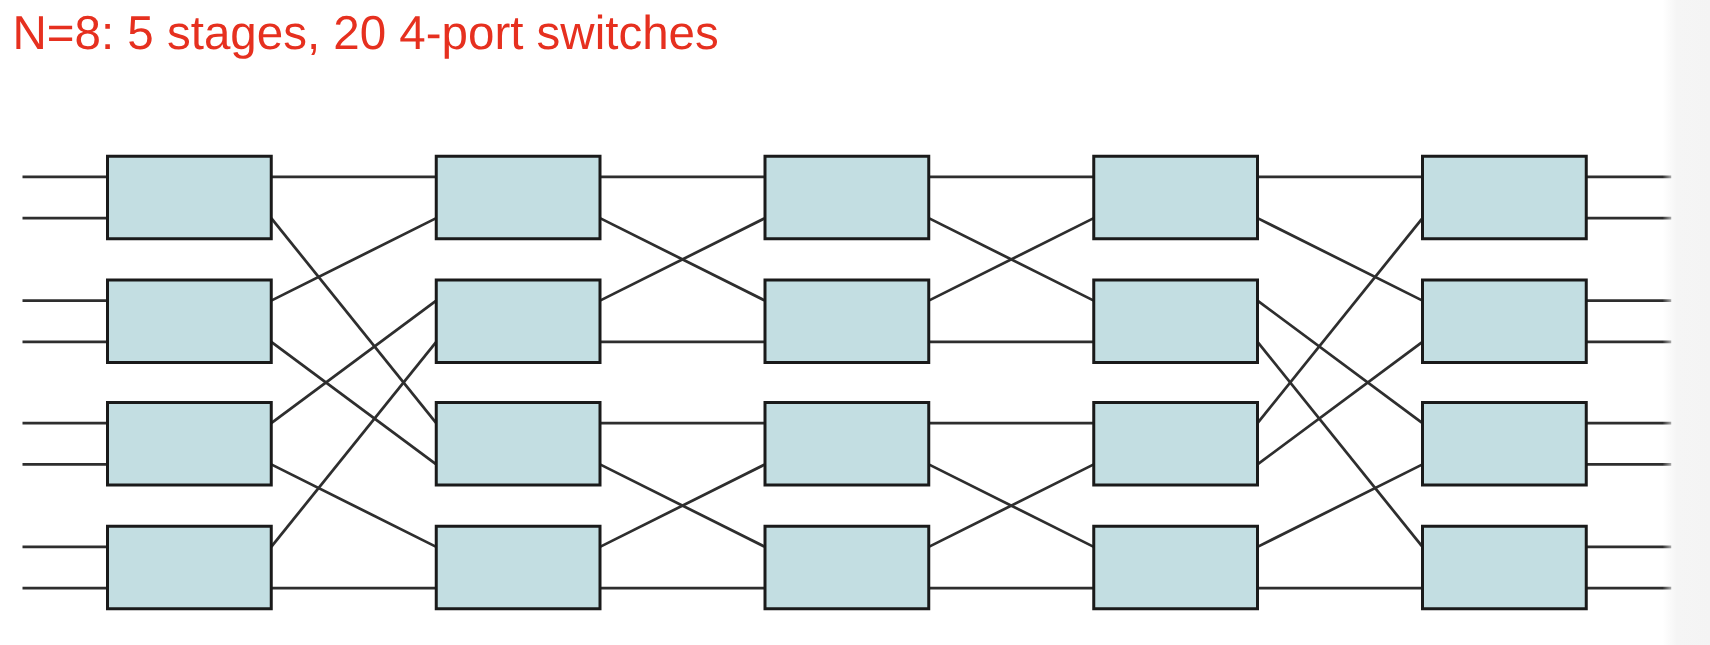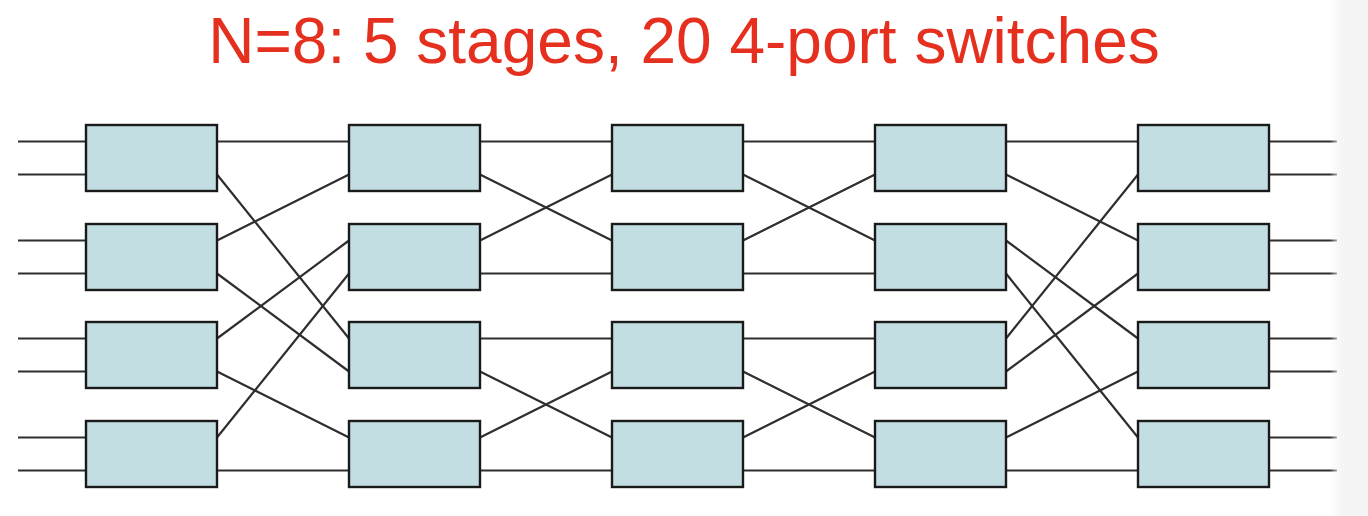--- a/index.html
+++ b/index.html
@@ -13,22 +13,22 @@
     width: 1368px;
     height: 516px;
     background: #ffffff;
     overflow: hidden;
   }
   .title {
     position: absolute;
     top: 7px;
     left: 10px;
     width: 1348px;
-    text-align: center;
-    font-size: 64px;
+    text-align: left;
+    font-size: 38px;
     line-height: 1.08;
     font-weight: 400;
     letter-spacing: 0px;
     white-space: nowrap;
   }
   .diagram-layer {
     position: absolute;
     top: 0;
     left: 0;
     width: 1368px;

